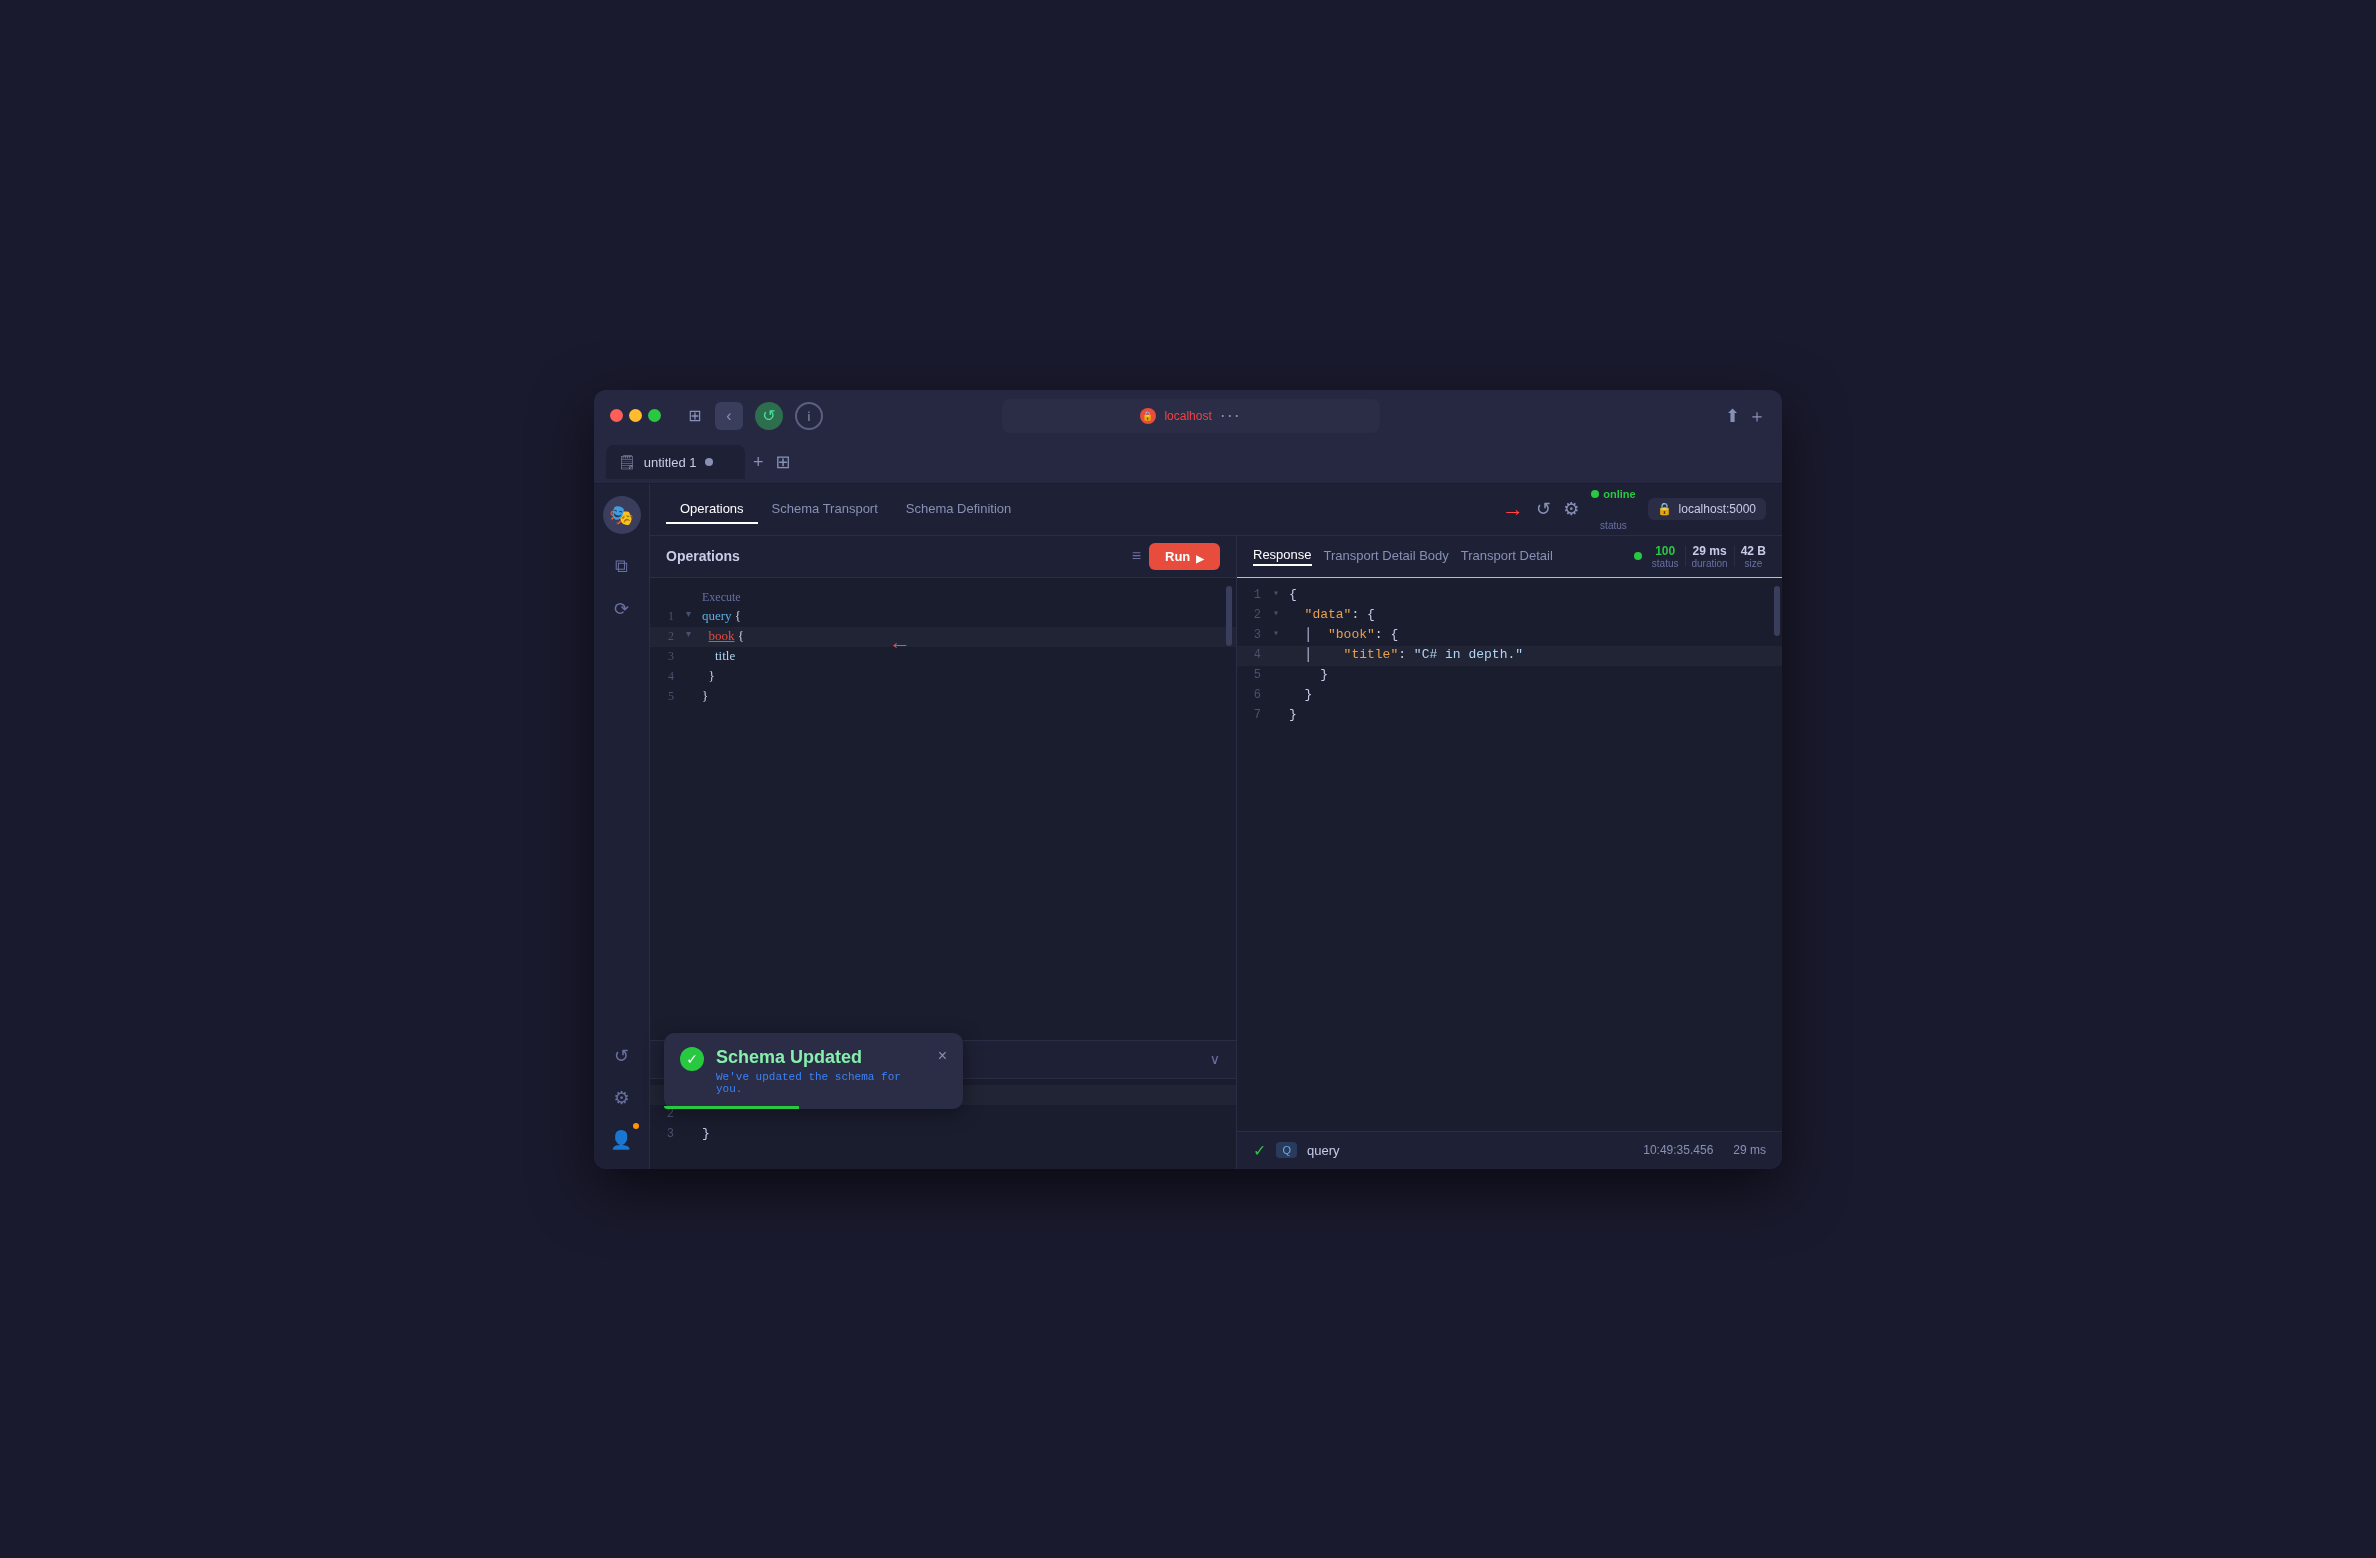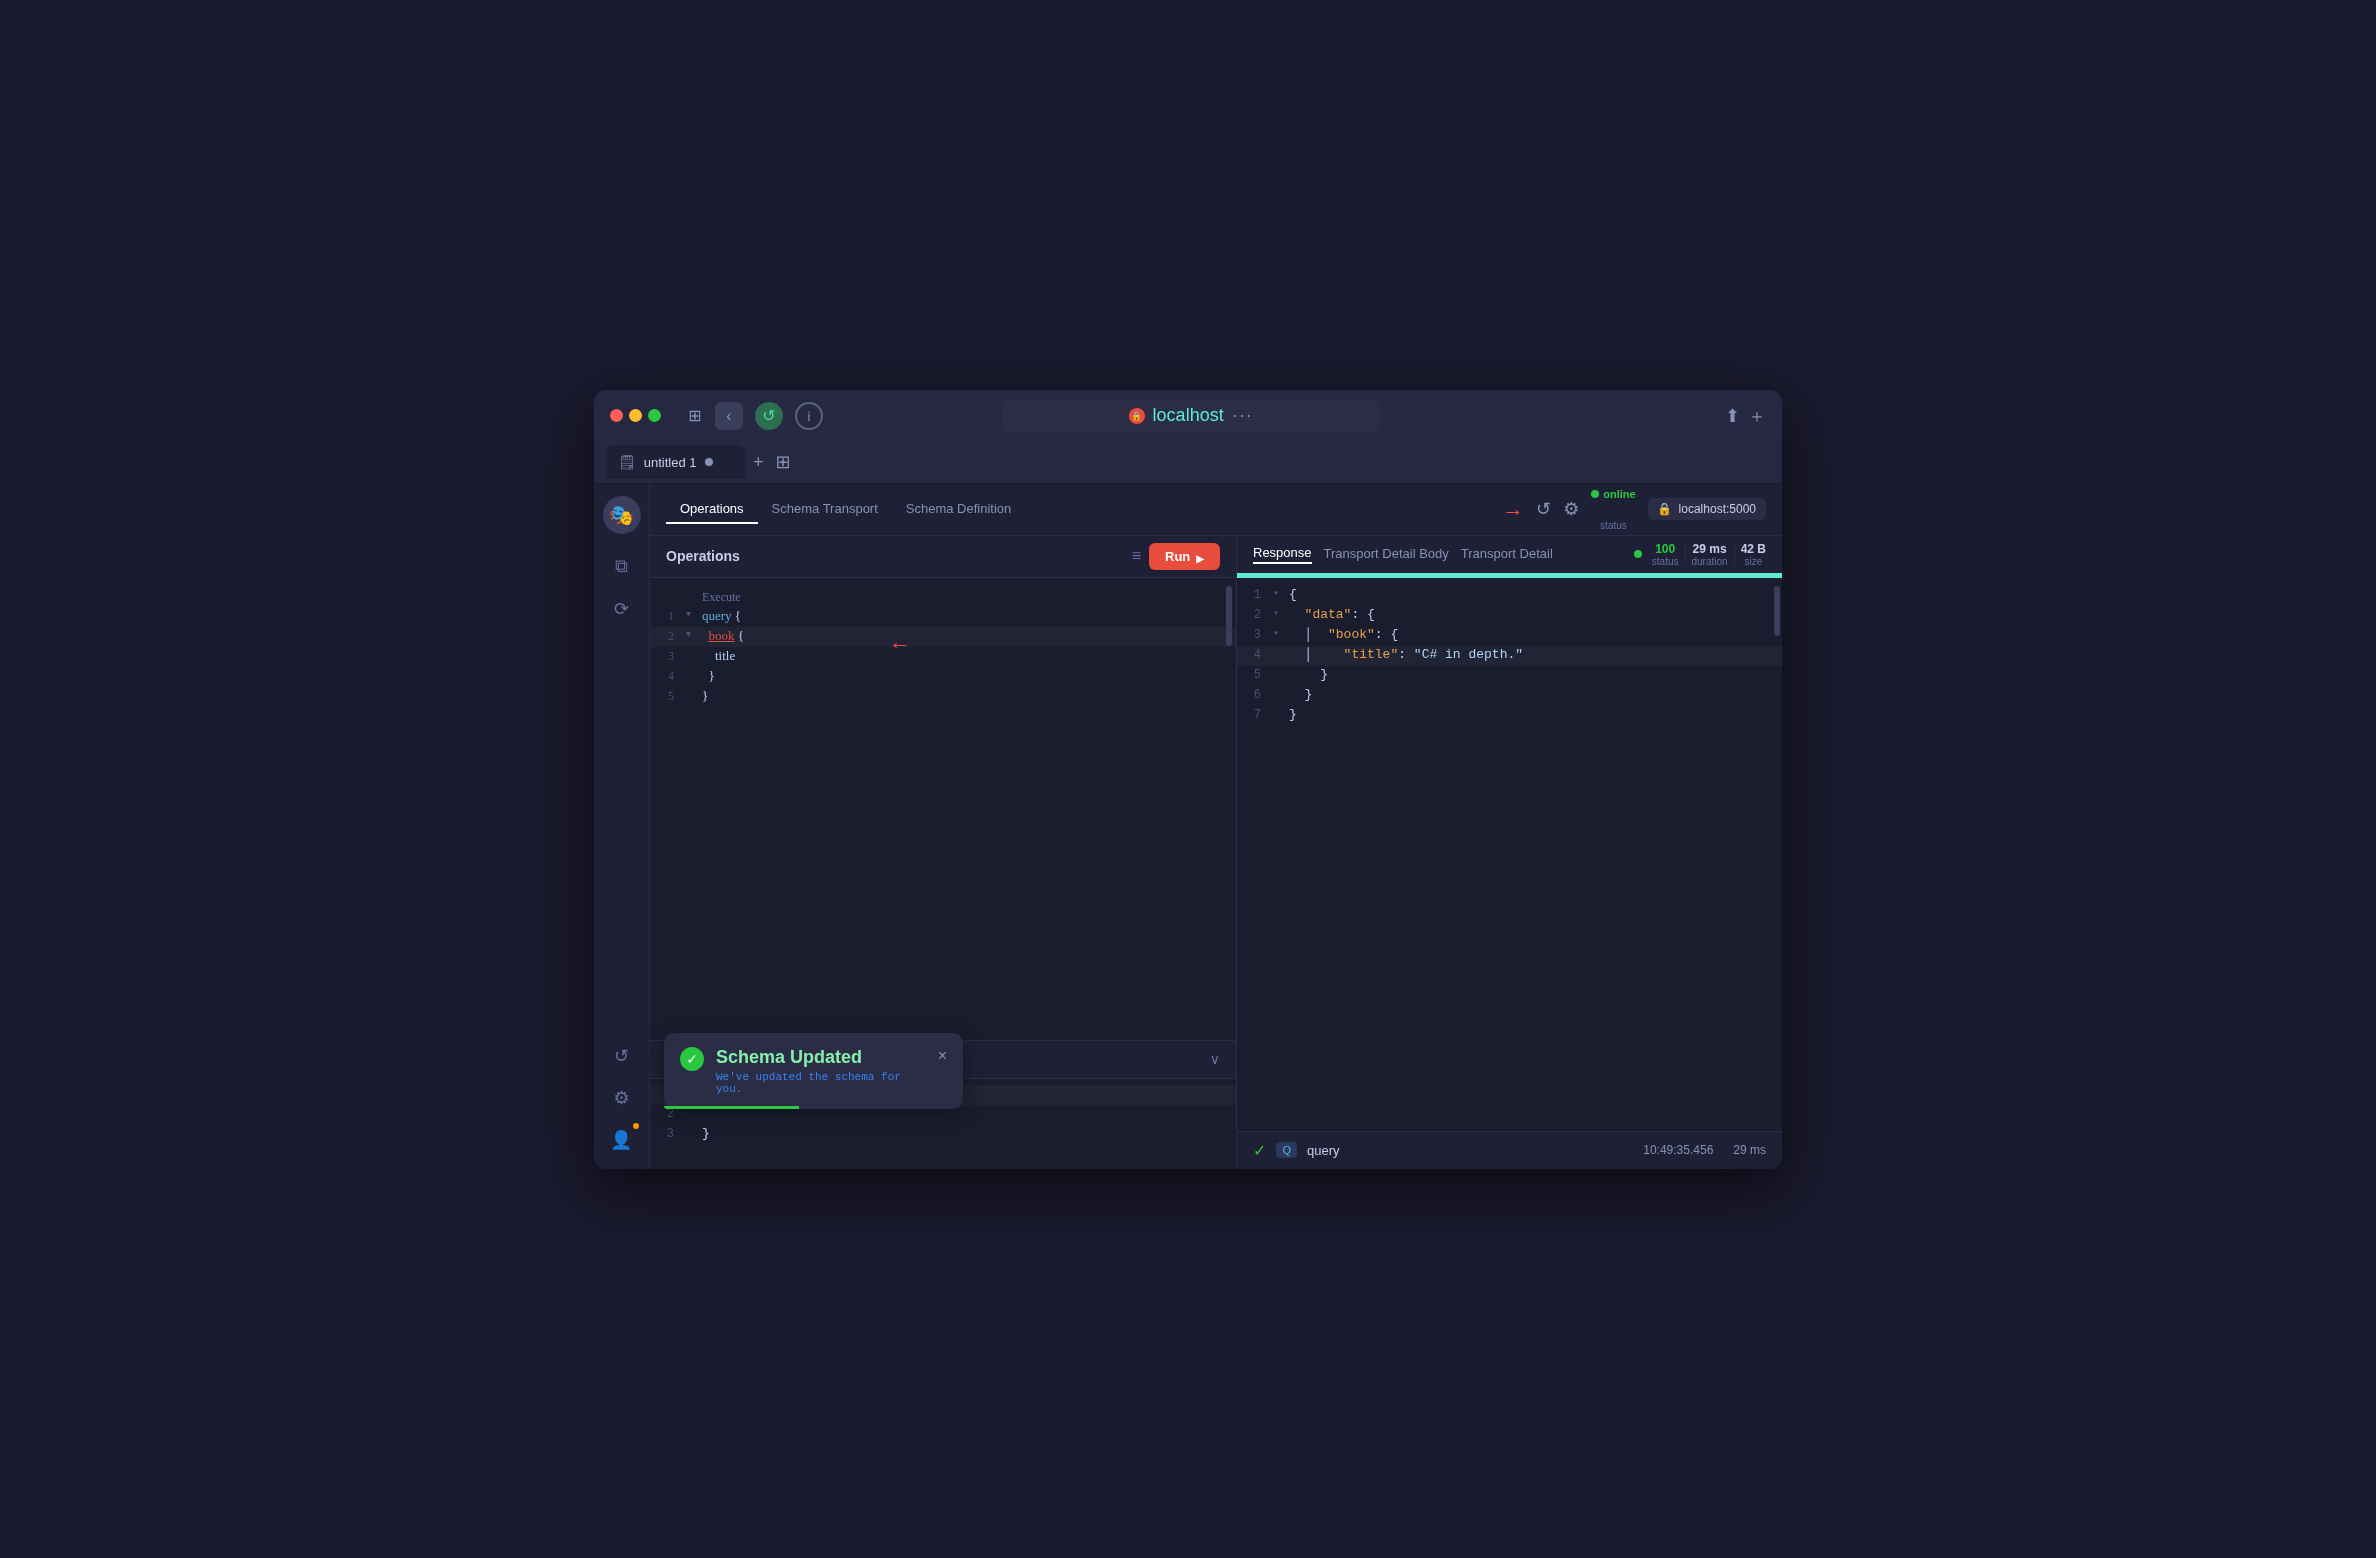--- a/index.html
+++ b/index.html
@@ -98,22 +98,22 @@
       height: 16px;
       background: #e74c3c;
       border-radius: 50%;
       display: flex;
       align-items: center;
       justify-content: center;
       color: white;
       font-size: 9px;
     }
     .url-text {
-      color: #5eead4;
-      font-size: 18px;
+      color: #ef4444;
+      font-size: 12px;
     }
     .url-dots {
       color: #8890b5;
       font-size: 18px;
       letter-spacing: 1px;
     }
     .titlebar-right {
       display: flex;
       align-items: center;
       gap: 8px;
@@ -480,21 +480,21 @@
       flex: 1;
       display: flex;
       flex-direction: column;
     }
     .response-header {
       height: 42px;
       background: #1e2035;
       display: flex;
       align-items: center;
       padding: 0 16px;
-      border-bottom: 5px solid #5eead4;
+      border-bottom: 1px solid #5eead4;
       gap: 12px;
     }
     .response-tab {
       color: #8890b5;
       font-size: 13px;
       cursor: pointer;
       padding-bottom: 2px;
     }
     .response-tab.active {
       color: #ffffff;

